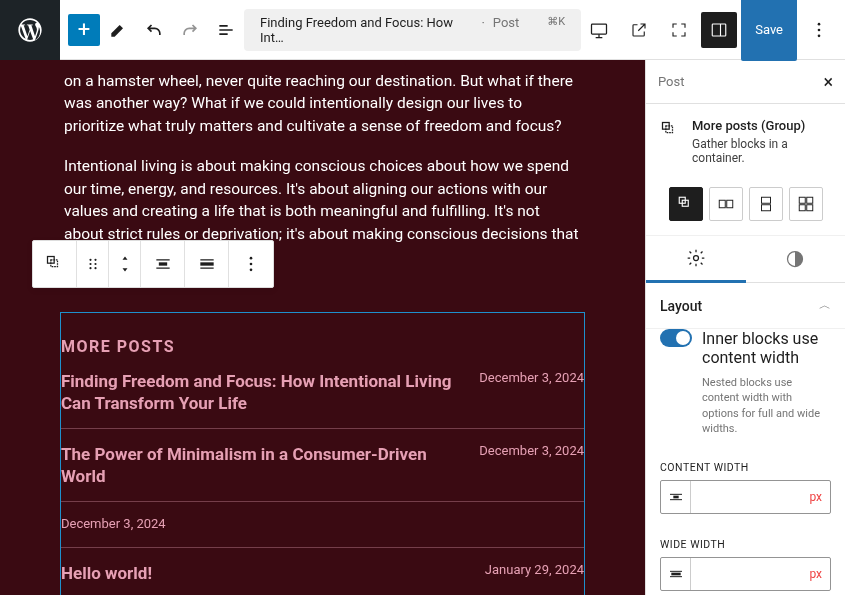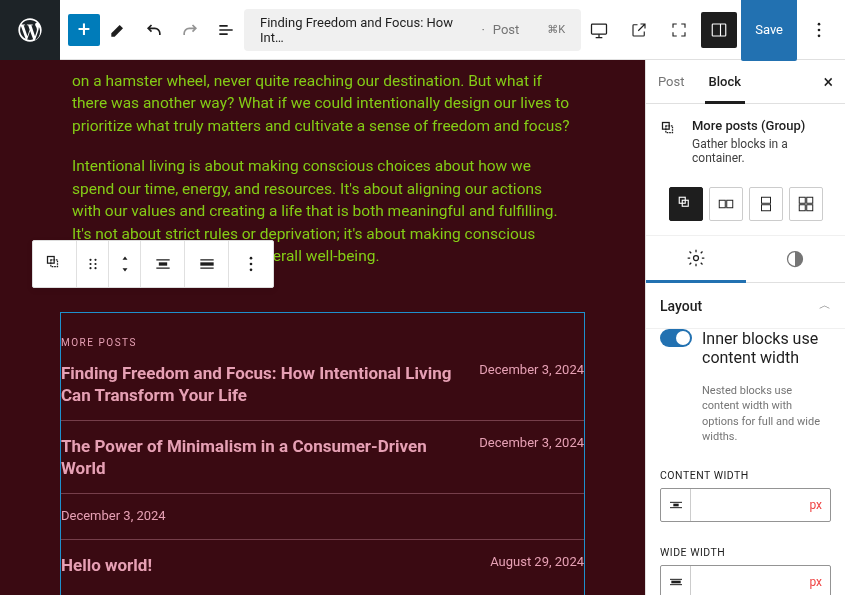--- a/index.html
+++ b/index.html
@@ -18,43 +18,43 @@
   body{display:flex;flex-direction:column;background:#fff;width:845px;height:595px;overflow:hidden}
 
   
   .topbar{height:var(--topbar-h);display:flex;align-items:center;border-bottom:1px solid var(--border)}
   .wp-logo{width:60px;height:60px;background:#1d2327;display:flex;align-items:center;justify-content:center}
   .wp-logo svg{width:28px;height:28px;fill:#fff}
   .add-btn{width:32px;height:32px;background:#007cba;border-radius:2px;display:flex;align-items:center;justify-content:center;margin-left:8px;color:#fff;font-size:22px;line-height:1}
   .tb-icon{width:36px;height:36px;display:flex;align-items:center;justify-content:center;color:#1e1e1e;border-radius:2px}
   .tb-icon.dim{color:#949494}
   .doc-title{flex:1;display:flex;justify-content:center;align-items:center;gap:8px;font-size:13px;color:#1e1e1e}
-  .doc-pill{background:#f0f0f0;padding:6px 16px;border-radius:4px;display:flex;align-items:center;gap:8px}
+  .doc-pill{background:#f0f0f0;padding:6px 16px;border-radius:4px;display:flex;gap:8px}
   .doc-pill .kbd{font-size:11px;color:#757575;margin-left:20px}
   .top-right{display:flex;align-items:center;gap:4px;padding-right:8px}
   .top-right .sq{width:36px;height:36px;display:flex;align-items:center;justify-content:center;border-radius:2px;color:#1e1e1e}
   .top-right .sq.active{background:#1e1e1e;color:#fff}
   .save-btn{background:#2271b1;color:#fff;border:none;padding:24px 14px;border-radius:2px;font-size:13px}
 
   
   .body{flex:1;display:flex;overflow:hidden}
   .editor{flex:1;background:var(--maroon);color:#f3e9db;overflow:auto;position:relative;font-family:Georgia,serif}
   .editor-inner{padding:10px 60px 30px;position:relative}
-  .para{font-size:15.5px;line-height:1.45;color:#84cc16;margin:0 12px 18px}
+  .para{font-size:15.5px;line-height:1.45;color:#ffffff;margin:0 4px 18px}
 
   
   .block-tb{position:absolute;left:32px;top:180px;height:48px;background:#fff;border:1px solid #ddd;border-radius:2px;display:flex;align-items:center;box-shadow:0 2px 6px rgba(0,0,0,.08)}
   .block-tb .cell{width:44px;height:46px;display:flex;align-items:center;justify-content:center;color:#1e1e1e;border-right:1px solid #e0e0e0}
   .block-tb .cell:last-child{border-right:none}
   .block-tb .cell.narrow{width:32px}
   .block-tb svg{width:20px;height:20px}
 
   
   .group-sel{border:1.5px solid #1e90cc;margin-top:44px;padding:24px 0 60px;position:relative}
-  .more-heading{font-size:10px;letter-spacing:1.5px;color:var(--pink);font-weight:400}
+  .more-heading{font-size:16px;letter-spacing:1.5px;color:var(--pink);font-weight:700}
   .post-row{display:flex;justify-content:space-between;align-items:flex-start;border-bottom:1px solid rgba(230,160,180,.35);padding:14px 0}
   .post-row:last-of-type{border-bottom:none}
   .post-title{color:var(--pink);font-weight:700;font-size:17px;max-width:400px;line-height:1.3}
   .post-date{color:var(--pink);font-size:13px;text-align:right;line-height:1.3}
 
   
   .sidebar{width:200px;border-left:1px solid var(--border);display:flex;flex-direction:column;font-size:12px;color:#1e1e1e;overflow:auto}
   .tabs{display:flex;border-bottom:1px solid var(--border);align-items:center}
   .tab{padding:14px 12px;font-size:13px;color:#757575;position:relative}
   .tab.active{color:#1e1e1e;font-weight:500}
@@ -68,21 +68,21 @@
   .block-card .name{font-size:13px;font-weight:500}
   .block-card .desc{font-size:12px;color:#404040;margin-top:4px}
   .variation-row{display:flex;justify-content:center;gap:6px;padding:8px 0 14px;border-bottom:1px solid #f0f0f0}
   .var-btn{width:34px;height:34px;border:1px solid #ccc;border-radius:2px;display:flex;align-items:center;justify-content:center}
   .var-btn.active{background:#1e1e1e;border-color:#1e1e1e;color:#fff}
   .sub-tabs{display:flex;border-bottom:1px solid var(--border)}
   .sub-tab{flex:1;padding:12px 0;display:flex;align-items:center;justify-content:center;color:#757575}
   .sub-tab.active{color:#1e1e1e;border-bottom:3px solid #2271b1;margin-bottom:-1px}
   .toggle{width:32px;height:18px;background:#2271b1;border-radius:9px;position:relative;flex-shrink:0}
   .toggle::after{content:"";position:absolute;width:14px;height:14px;background:#fff;border-radius:50%;top:2px;right:2px}
-  .help{font-size:11px;color:#757575;margin-top:16px;line-height:1.4}
+  .help{font-size:11px;color:#757575;margin-top:8px;line-height:1.4}
   .field-label{font-size:10.5px;letter-spacing:.5px;color:#1e1e1e;text-transform:uppercase;margin-bottom:6px;font-weight:400}
   .input-row{display:flex;align-items:center;border:1px solid #949494;border-radius:2px;height:34px}
   .input-row .pre{width:30px;display:flex;align-items:center;justify-content:center;border-right:1px solid #ccc;height:100%}
   .input-row input{flex:1;border:none;outline:none;padding:0 6px;font-size:12px;min-width:0}
   .input-row .unit{padding:0 8px;color:#ef4444;font-size:12px}
   .chev{color:#757575}
 </style>
 </head>
 <body>
 
@@ -173,21 +173,21 @@
             </div>
             <div class="post-row">
               <div class="post-title">The Power of Minimalism in a Consumer-Driven World</div>
               <div class="post-date">December 3, 2024</div>
             </div>
             <div class="post-row">
               <div class="post-date">December 3, 2024</div>
             </div>
             <div class="post-row">
               <div class="post-title">Hello world!</div>
-              <div class="post-date">August 29, 2024</div>
+              <div class="post-date">January 29, 2024</div>
             </div>
           </div>
 
       </div>
     </div>
 
     <div class="block-tb">
       <div class="cell">
           <svg viewBox="0 0 24 24">
             <rect x="3" y="3" width="8" height="8" fill="none" stroke="currentColor" stroke-width="1.5"></rect>
@@ -227,21 +227,20 @@
             <circle cx="12" cy="12" r="1.6" fill="currentColor"></circle>
             <circle cx="12" cy="19" r="1.6" fill="currentColor"></circle>
           </svg>
         </div>
     </div>
   </div>
 
   <div class="sidebar">
     <div class="tabs">
       <div class="tab">Post</div>
-      <div class="tab active">Block</div>
       <div class="close">×</div>
     </div>
 
     <div class="block-card">
       <svg viewBox="0 0 24 24">
           <rect x="3" y="3" width="8" height="8" fill="none" stroke="currentColor" stroke-width="1.5"></rect>
           <rect x="7" y="7" width="8" height="8" fill="none" stroke="currentColor" stroke-width="1.5" stroke-dasharray="2 1"></rect>
         </svg>
       <div>
         <div class="name">More posts (Group)</div>

